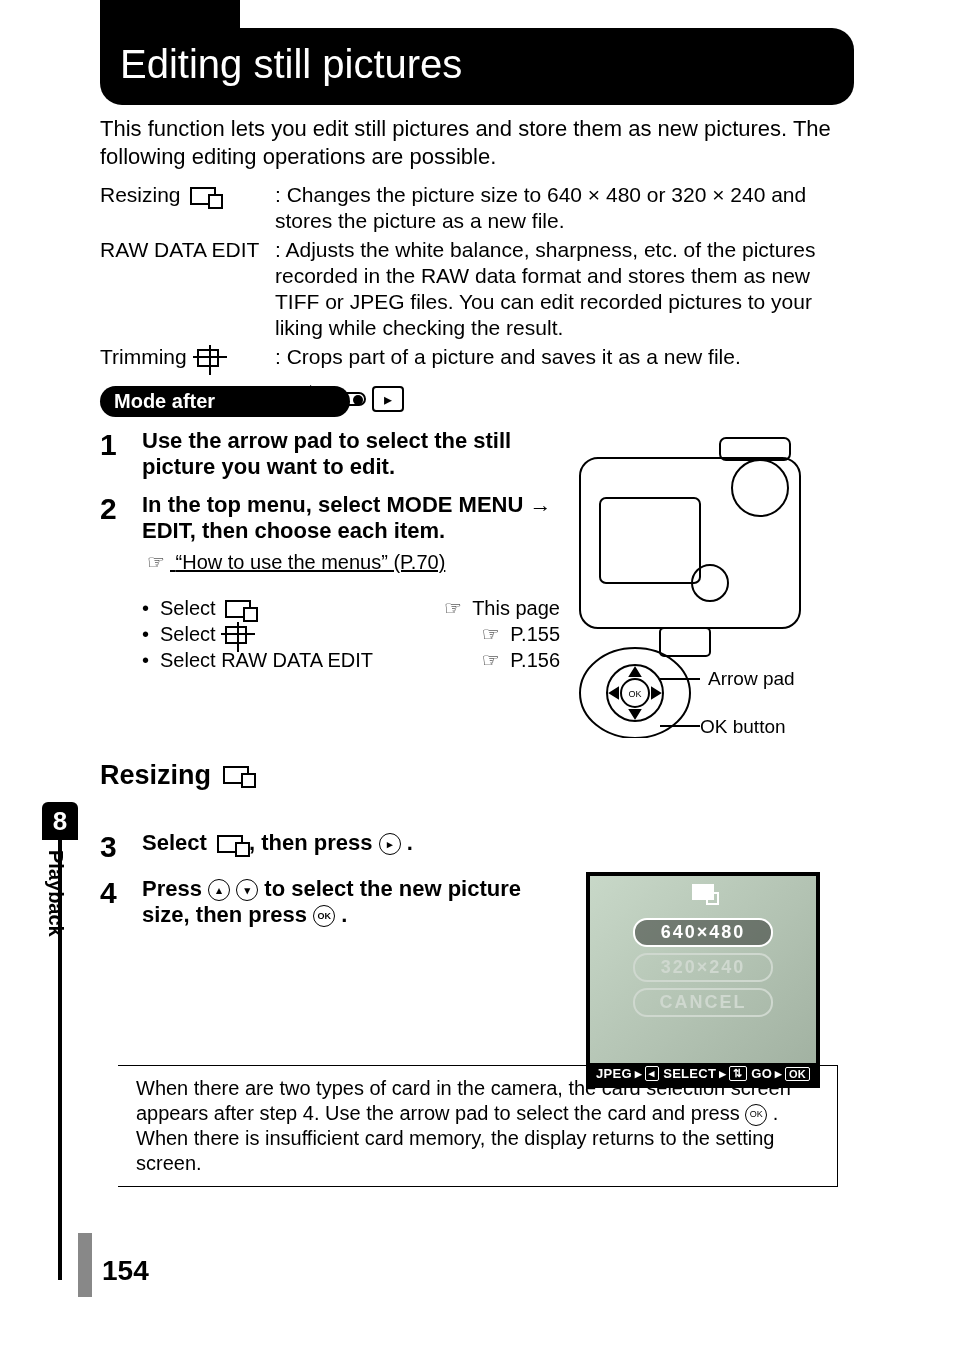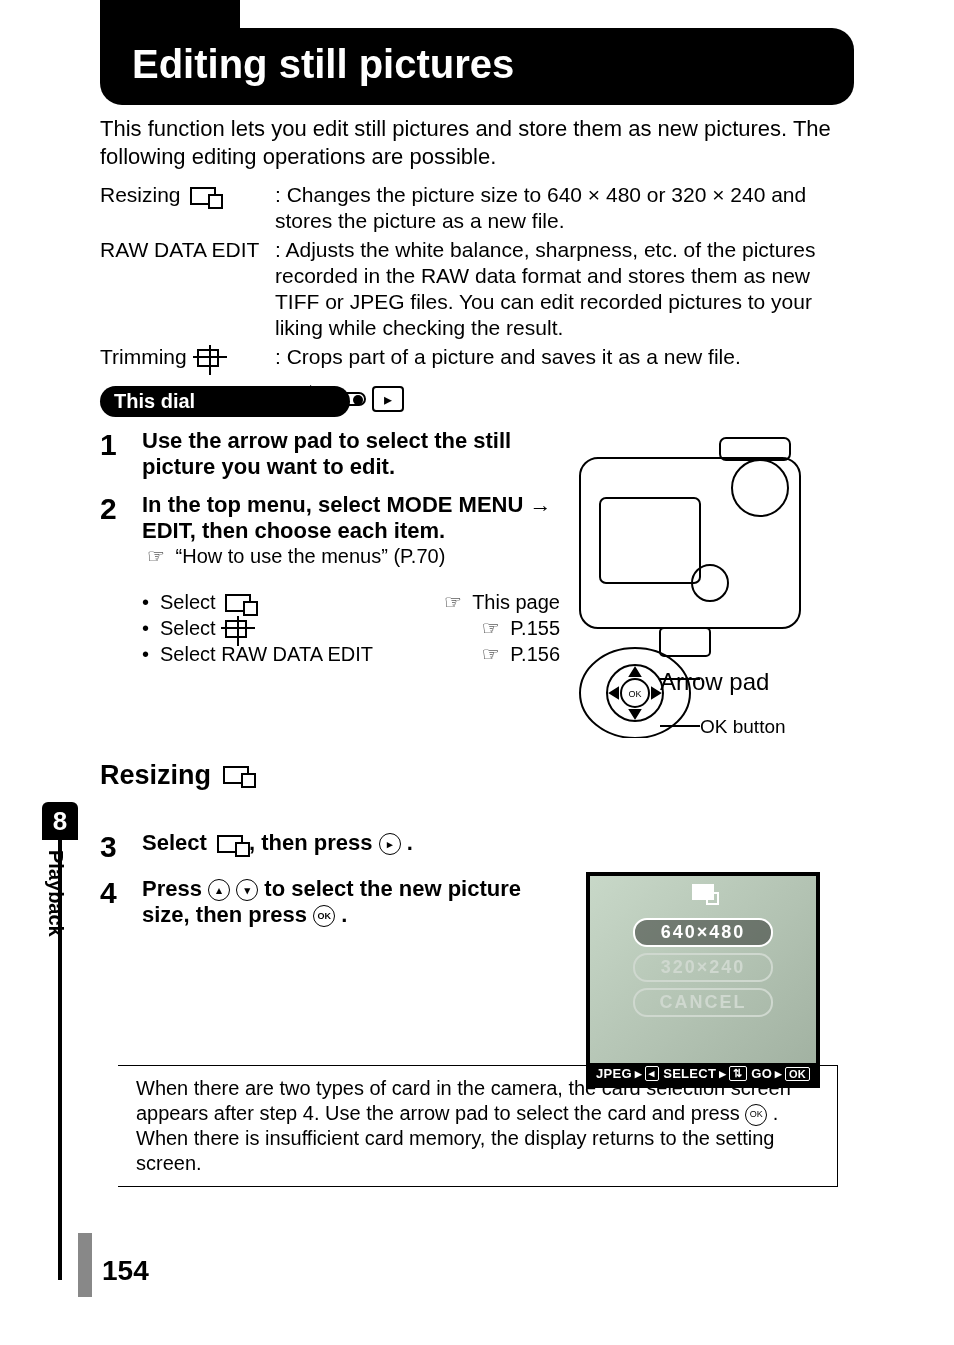--- a/index.html
+++ b/index.html
@@ -16,24 +16,24 @@
     left: 100px; top: 0;
     width: 140px; height: 28px;
     background: #000;
   }
   .title-bar {
     position: absolute;
     left: 100px; top: 28px;
     right: 100px;
     background: #000;
     color: #fff;
-    padding: 14px 20px 18px 32px;
+    padding: 14px 20px 18px 20px;
     border-radius: 0 22px 22px 22px;
     font-size: 40px;
-    font-weight: bold;
+    font-weight: normal;
   }
   .intro {
     position: absolute;
     left: 100px; top: 115px; right: 100px;
     font-size: 22px;
     line-height: 1.25;
   }
   .def-list {
     position: absolute;
     left: 100px; top: 182px; right: 100px;
@@ -96,33 +96,33 @@
   }
 
   .steps {
     position: absolute; left: 100px; top: 428px; width: 460px;
     font-size: 21px;
   }
   .step { display: flex; margin-bottom: 12px; }
   .step-num { font-size: 30px; font-weight: bold; width: 42px; flex-shrink: 0; }
   .step-body { flex: 1; }
   .step-body b { font-size: 22px; }
-  .ref { font-size: 20px; margin-left: 0; }
+  .ref { font-size: 20px; margin-top: 6px; margin-left: 0; text-decoration: underline; }
   .point-icon { display:inline-block; width:28px; text-align:center; }
   .bullets { margin-top: 22px; margin-left: 0; font-size: 20px; }
   .bullet-row { display: flex; align-items: center; margin-bottom: 2px; }
   .bullet-dot { width: 18px; }
   .bullet-text { flex: 1; }
   .bullet-ref { }
 
   .camera {
     position: absolute; left: 560px; top: 428px;
     width: 280px; height: 310px;
   }
-  .arrow-label { position: absolute; left: 660px; top: 668px; font-size: 24px; }
+  .arrow-label { position: absolute; left: 708px; top: 668px; font-size: 19px; }
   .ok-label { position: absolute; left: 700px; top: 716px; font-size: 19px; }
   .label-line1 { position: absolute; left: 660px; top: 678px; width: 40px; height: 2px; background: #000; }
   .label-line2 { position: absolute; left: 660px; top: 725px; width: 40px; height: 2px; background: #000; }
 
   .section-resize {
     position: absolute; left: 100px; top: 760px;
     font-size: 27px; font-weight: bold;
   }
 
   .side-tab {
@@ -238,21 +238,21 @@
   <div class="def-row">
     <div class="def-term">
       <span>Trimming</span>
       <span class="icon-trim"></span>
     </div>
     <div class="def-desc">Crops part of a picture and saves it as a new file.</div>
   </div>
 </div>
 
 <div class="mode-dial">
-  <span>This dial</span>
+  <span>Mode after</span>
 </div>
 <div class="mode-arrow"></div>
 <div class="mode-icons">
   <span style="display:inline-block;width:28px;height:14px;border:2px solid #000;border-radius:8px;position:relative;">
     <span style="position:absolute;right:1px;top:1px;width:10px;height:10px;background:#000;border-radius:50%;"></span>
   </span>
   <span class="icon-box">▸</span>
 </div>
 
 <div class="steps">

